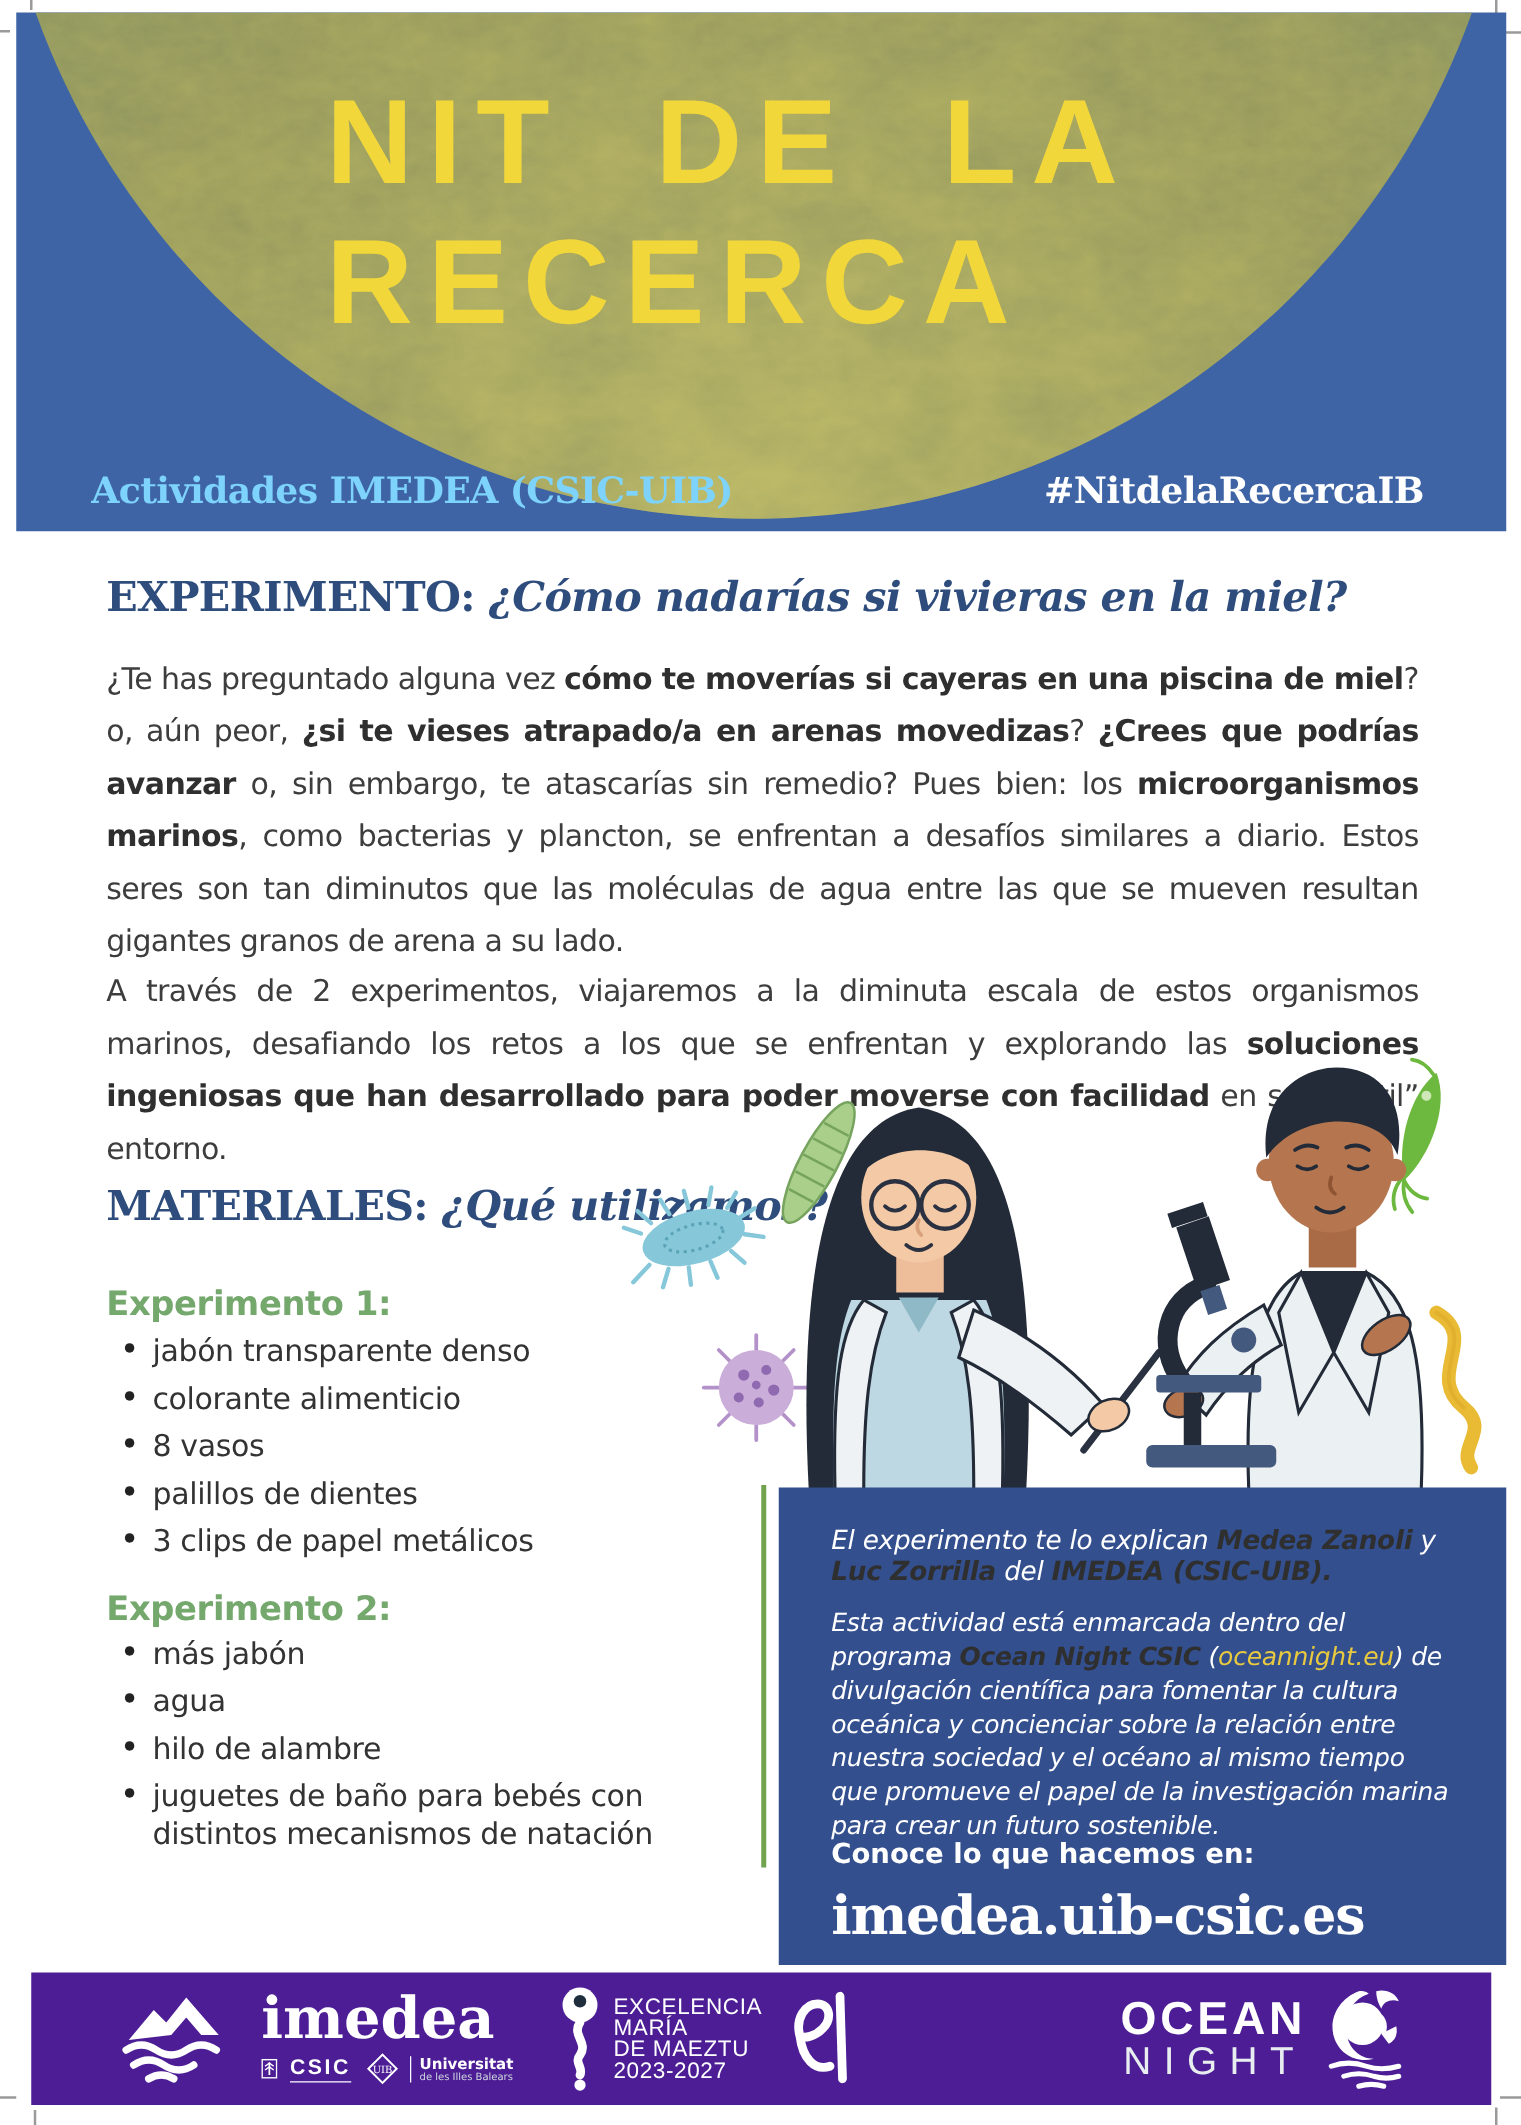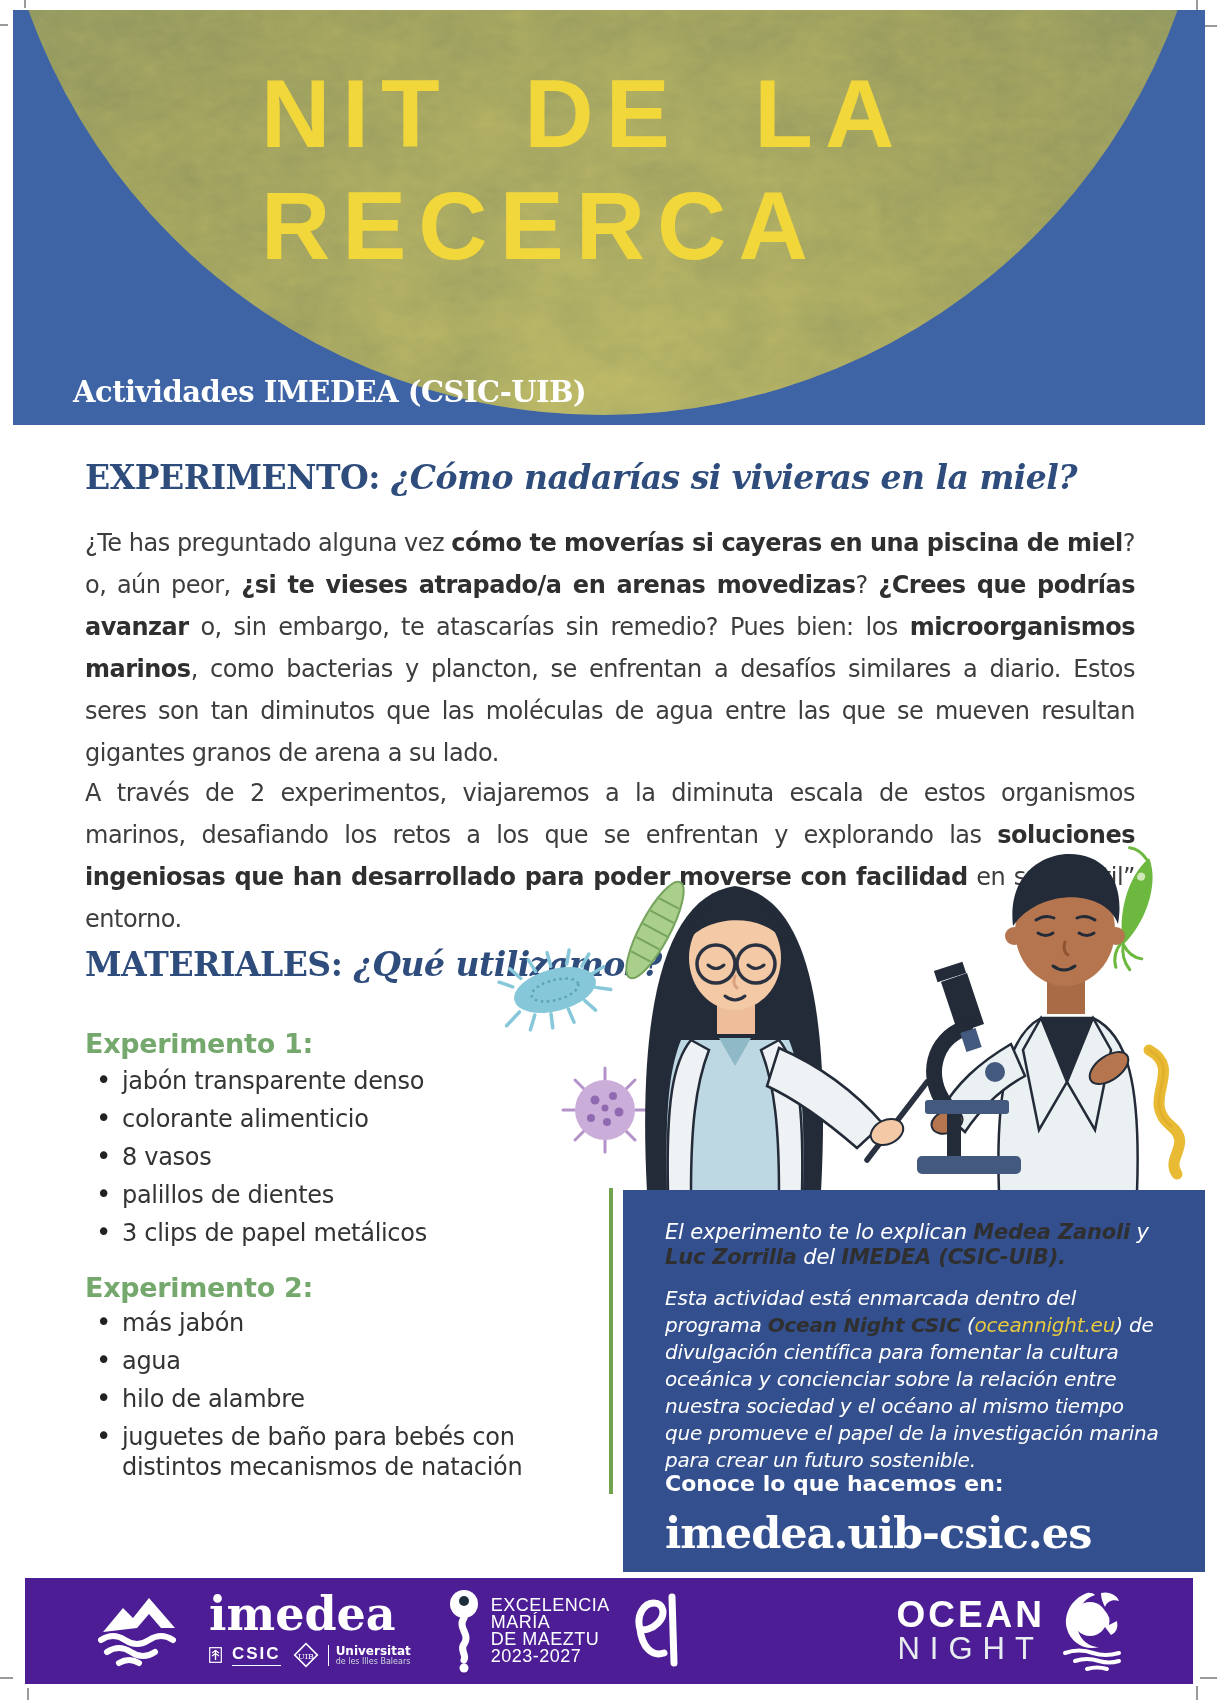--- a/index.html
+++ b/index.html
@@ -19,21 +19,21 @@
   .title {
     position:absolute; left:248px; top:48px;
     font-family:"Liberation Sans", sans-serif; font-weight:800;
     font-size:96px; line-height:112px; color:#f2d73b;
     letter-spacing:12px; word-spacing:34px; white-space:nowrap;
   }
   .hdr-caption {
     position:absolute; bottom:16px; font-family:"DejaVu Serif", serif;
     font-weight:bold; font-size:29px; letter-spacing:-0.5px;
   }
-  .hdr-caption.left { left:60px; color:#ffffff; }
+  .hdr-caption.left { left:60px; color:#7dd3fc; }
   .hdr-caption.right { right:66px; color:#ffffff; }
   
   .h-sect {
     position:absolute; left:85px; font-family:"DejaVu Serif", serif;
     font-weight:bold; font-size:33px; color:#2e4c7c; letter-spacing:-0.5px;
     white-space:nowrap;
   }
   .h-sect .q { font-style:italic; }
   
   .para {
@@ -94,21 +94,21 @@
     letter-spacing:2px; border-bottom:1.5px solid #ffffff; padding-bottom:1px;
   }
   .uib-wrap { display:flex; align-items:center; gap:7px; }
   .uib-text { border-left:1.5px solid #ffffff; padding-left:7px; }
   .uib-l1 { font-size:12px; font-weight:bold; line-height:12px; }
   .uib-l2 { font-size:8px; line-height:9px; color:#cfd8de; }
   .maeztu-block { display:flex; align-items:center; gap:10px; margin-left:4px; }
   .maeztu-text { font-family:Liberation Sans, sans-serif; font-size:18px; line-height:17px; letter-spacing:0.5px; }
   .el-mark { margin-left:14px; }
   .ocean-block { display:flex; align-items:center; gap:12px; }
-  .ocean-words { text-align:center; }
+  .ocean-words { text-align:right; }
   .ocean-l1 {
     font-family:"Liberation Sans", sans-serif; font-weight:800; font-size:37px;
     letter-spacing:3px; line-height:36px;
   }
   .ocean-l2 {
     font-family:"Liberation Sans", sans-serif; font-weight:300; font-size:31px;
     letter-spacing:10px; line-height:32px; color:#e8edf0;
   }
 </style>
 </head>
@@ -151,20 +151,21 @@
       </defs>
       <circle cx="590" cy="-205" r="610" fill="url(#moonGrad)"></circle>
       <circle cx="590" cy="-205" r="610" filter="url(#moonNoise1)" opacity="0.45"></circle>
       <circle cx="590" cy="-205" r="610" filter="url(#moonNoise2)" opacity="0.28"></circle>
     </svg>
     <div class="title">
       <div>NIT DE LA</div>
       <div>RECERCA</div>
     </div>
     <div class="hdr-caption left">Actividades IMEDEA (CSIC-UIB)</div>
+    <div class="hdr-caption right">#NitdelaRecercaIB</div>
   </div>
 
   <h2 class="h-sect" style="top:458px"><span>EXPERIMENTO: </span><span class="q">¿Cómo nadarías si vivieras en la miel?</span></h2>
 
   <p class="para" style="top:522px"><span>¿Te has preguntado alguna vez </span><span class="seg-b">cómo te moverías si cayeras en una piscina de miel</span><span>? o, aún peor, </span><span class="seg-b">¿si te vieses atrapado/a en arenas movedizas</span><span>? </span><span class="seg-b">¿Crees que podrías avanzar</span><span> o, sin embargo, te atascarías sin remedio? Pues bien: los </span><span class="seg-b">microorganismos marinos</span><span>, como bacterias y plancton, se enfrentan a desafíos similares a diario. Estos seres son tan diminutos que las moléculas de agua entre las que se mueven resultan gigantes granos de arena a su lado.</span></p>
   <p class="para" style="top:772px"><span>A través de 2 experimentos, viajaremos a la diminuta escala de estos organismos marinos, desafiando los retos a los que se enfrentan y explorando las </span><span class="seg-b">soluciones ingeniosas que han desarrollado para poder moverse con facilidad</span><span> en su “hostil” entorno.</span></p>
 
   <h2 class="h-sect" style="top:945px"><span>MATERIALES: </span><span class="q">¿Qué utilizamos?</span></h2>
 
   <div class="exp-label" style="top:1028px">Experimento 1:</div>

